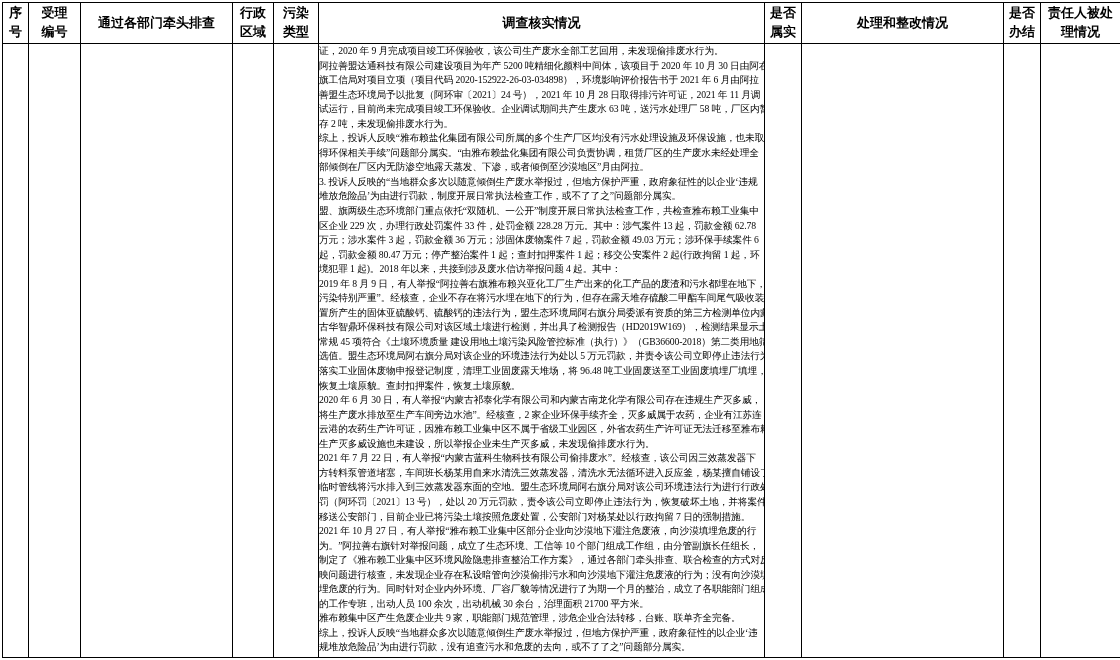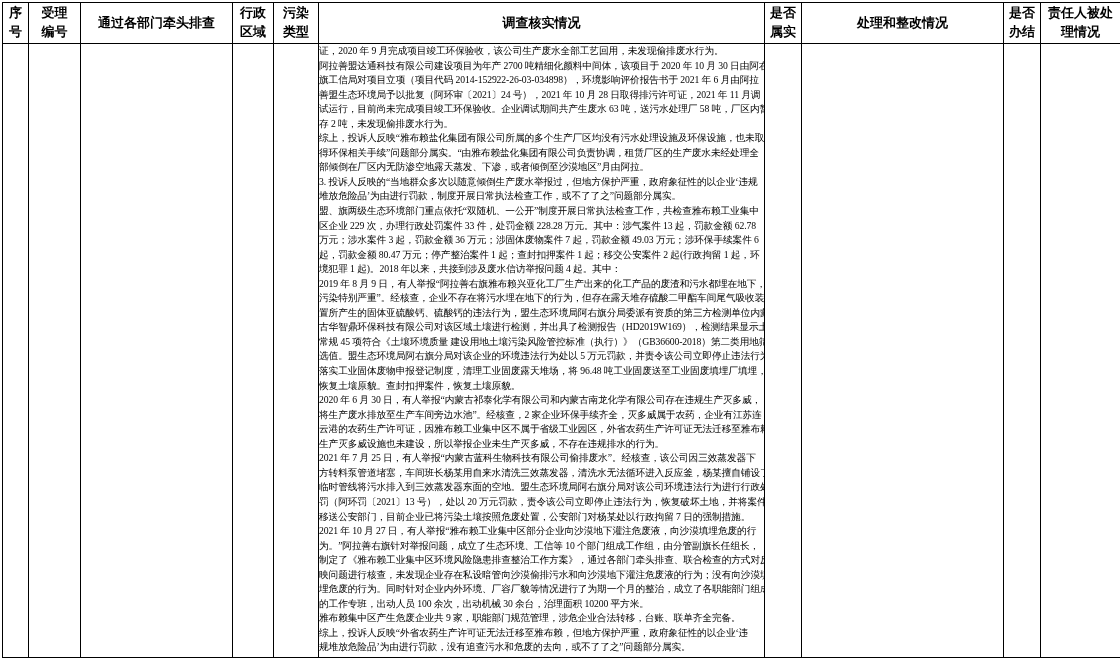--- a/index.html
+++ b/index.html
@@ -105,22 +105,22 @@
     <tbody>
       <tr>
         <td class="cell"></td>
         <td class="cell"></td>
         <td class="cell"></td>
         <td class="cell"></td>
         <td class="cell"></td>
         <td class="cell cell-investigation">
           <div class="lines">
               <div class="line">证，2020 年 9 月完成项目竣工环保验收，该公司生产废水全部工艺回用，未发现偷排废水行为。</div>
-              <div class="line">阿拉善盟达通科技有限公司建设项目为年产 2700 吨精细化颜料中间体，该项目于 2020 年 10 月 30 日由阿右</div>
-              <div class="line">旗工信局对项目立项（项目代码 2014-152922-26-03-034898），环境影响评价报告书于 2021 年 6 月由阿拉</div>
+              <div class="line">阿拉善盟达通科技有限公司建设项目为年产 5200 吨精细化颜料中间体，该项目于 2020 年 10 月 30 日由阿右</div>
+              <div class="line">旗工信局对项目立项（项目代码 2020-152922-26-03-034898），环境影响评价报告书于 2021 年 6 月由阿拉</div>
               <div class="line">善盟生态环境局予以批复（阿环审〔2021〕24 号），2021 年 10 月 28 日取得排污许可证，2021 年 11 月调</div>
               <div class="line">试运行，目前尚未完成项目竣工环保验收。企业调试期间共产生废水 63 吨，送污水处理厂 58 吨，厂区内暂</div>
               <div class="line">存 2 吨，未发现偷排废水行为。</div>
               <div class="line">综上，投诉人反映“雅布赖盐化集团有限公司所属的多个生产厂区均没有污水处理设施及环保设施，也未取</div>
               <div class="line">得环保相关手续”问题部分属实。“由雅布赖盐化集团有限公司负责协调，租赁厂区的生产废水未经处理全</div>
               <div class="line">部倾倒在厂区内无防渗空地露天蒸发、下渗，或者倾倒至沙漠地区”月由阿拉。</div>
               <div class="line">3. 投诉人反映的“当地群众多次以随意倾倒生产废水举报过，但地方保护严重，政府象征性的以企业‘违规</div>
               <div class="line">堆放危险品’为由进行罚款，制度开展日常执法检查工作，或不了了之”问题部分属实。</div>
               <div class="line">盟、旗两级生态环境部门重点依托“双随机、一公开”制度开展日常执法检查工作，共检查雅布赖工业集中</div>
               <div class="line">区企业 229 次，办理行政处罚案件 33 件，处罚金额 228.28 万元。其中：涉气案件 13 起，罚款金额 62.78</div>
@@ -131,34 +131,34 @@
               <div class="line">污染特别严重”。经核查，企业不存在将污水埋在地下的行为，但存在露天堆存硫酸二甲酯车间尾气吸收装</div>
               <div class="line">置所产生的固体亚硫酸钙、硫酸钙的违法行为，盟生态环境局阿右旗分局委派有资质的第三方检测单位内蒙</div>
               <div class="line">古华智鼎环保科技有限公司对该区域土壤进行检测，并出具了检测报告（HD2019W169），检测结果显示土壤</div>
               <div class="line">常规 45 项符合《土壤环境质量 建设用地土壤污染风险管控标准（执行）》（GB36600-2018）第二类用地筛</div>
               <div class="line">选值。盟生态环境局阿右旗分局对该企业的环境违法行为处以 5 万元罚款，并责令该公司立即停止违法行为，</div>
               <div class="line">落实工业固体废物申报登记制度，清理工业固废露天堆场，将 96.48 吨工业固废送至工业固废填埋厂填埋，</div>
               <div class="line">恢复土壤原貌。查封扣押案件，恢复土壤原貌。</div>
               <div class="line">2020 年 6 月 30 日，有人举报“内蒙古祁泰化学有限公司和内蒙古南龙化学有限公司存在违规生产灭多威，</div>
               <div class="line">将生产废水排放至生产车间旁边水池”。经核查，2 家企业环保手续齐全，灭多威属于农药，企业有江苏连</div>
               <div class="line">云港的农药生产许可证，因雅布赖工业集中区不属于省级工业园区，外省农药生产许可证无法迁移至雅布赖，</div>
-              <div class="line">生产灭多威设施也未建设，所以举报企业未生产灭多威，不存在违规排水的行为。</div>
-              <div class="line">2021 年 7 月 25 日，有人举报“内蒙古蓝科生物科技有限公司偷排废水”。经核查，该公司因三效蒸发器下</div>
+              <div class="line">生产灭多威设施也未建设，所以举报企业未生产灭多威，未发现偷排废水行为。</div>
+              <div class="line">2021 年 7 月 22 日，有人举报“内蒙古蓝科生物科技有限公司偷排废水”。经核查，该公司因三效蒸发器下</div>
               <div class="line">方转料泵管道堵塞，车间班长杨某用自来水清洗三效蒸发器，清洗水无法循环进入反应釜，杨某擅自铺设了</div>
               <div class="line">临时管线将污水排入到三效蒸发器东面的空地。盟生态环境局阿右旗分局对该公司环境违法行为进行行政处</div>
               <div class="line">罚（阿环罚〔2021〕13 号），处以 20 万元罚款，责令该公司立即停止违法行为，恢复破坏土地，并将案件</div>
               <div class="line">移送公安部门，目前企业已将污染土壤按照危废处置，公安部门对杨某处以行政拘留 7 日的强制措施。</div>
               <div class="line">2021 年 10 月 27 日，有人举报“雅布赖工业集中区部分企业向沙漠地下灌注危废液，向沙漠填埋危废的行</div>
               <div class="line">为。”阿拉善右旗针对举报问题，成立了生态环境、工信等 10 个部门组成工作组，由分管副旗长任组长，</div>
               <div class="line">制定了《雅布赖工业集中区环境风险隐患排查整治工作方案》，通过各部门牵头排查、联合检查的方式对反</div>
               <div class="line">映问题进行核查，未发现企业存在私设暗管向沙漠偷排污水和向沙漠地下灌注危废液的行为；没有向沙漠填</div>
               <div class="line">埋危废的行为。同时针对企业内外环境、厂容厂貌等情况进行了为期一个月的整治，成立了各职能部门组成</div>
-              <div class="line">的工作专班，出动人员 100 余次，出动机械 30 余台，治理面积 10200 平方米。</div>
+              <div class="line">的工作专班，出动人员 100 余次，出动机械 30 余台，治理面积 21700 平方米。</div>
               <div class="line">雅布赖集中区产生危废企业共 9 家，职能部门规范管理，涉危企业合法转移，台账、联单齐全完备。</div>
-              <div class="line">综上，投诉人反映“外省农药生产许可证无法迁移至雅布赖，但地方保护严重，政府象征性的以企业‘违</div>
+              <div class="line">综上，投诉人反映“当地群众多次以随意倾倒生产废水举报过，但地方保护严重，政府象征性的以企业‘违</div>
               <div class="line">规堆放危险品’为由进行罚款，没有追查污水和危废的去向，或不了了之”问题部分属实。</div>
             </div>
         </td>
         <td class="cell"></td>
         <td class="cell"></td>
         <td class="cell"></td>
         <td class="cell"></td>
       </tr>
     </tbody>
   </table>

